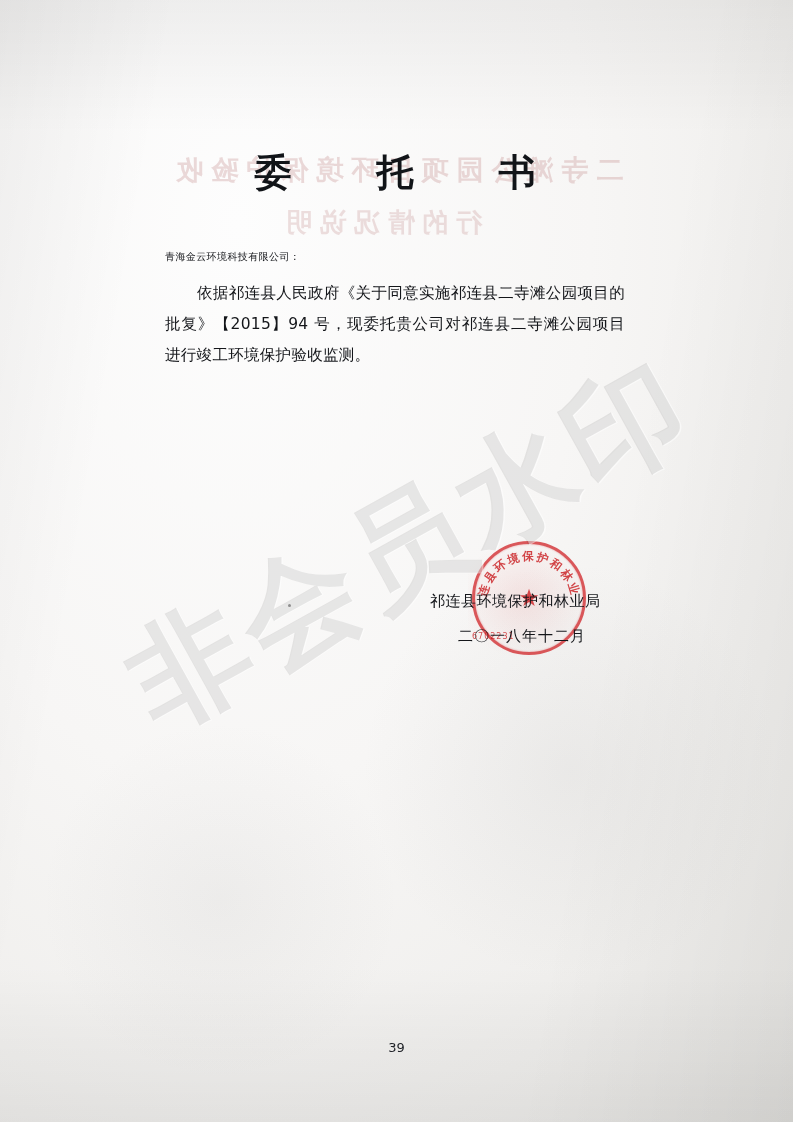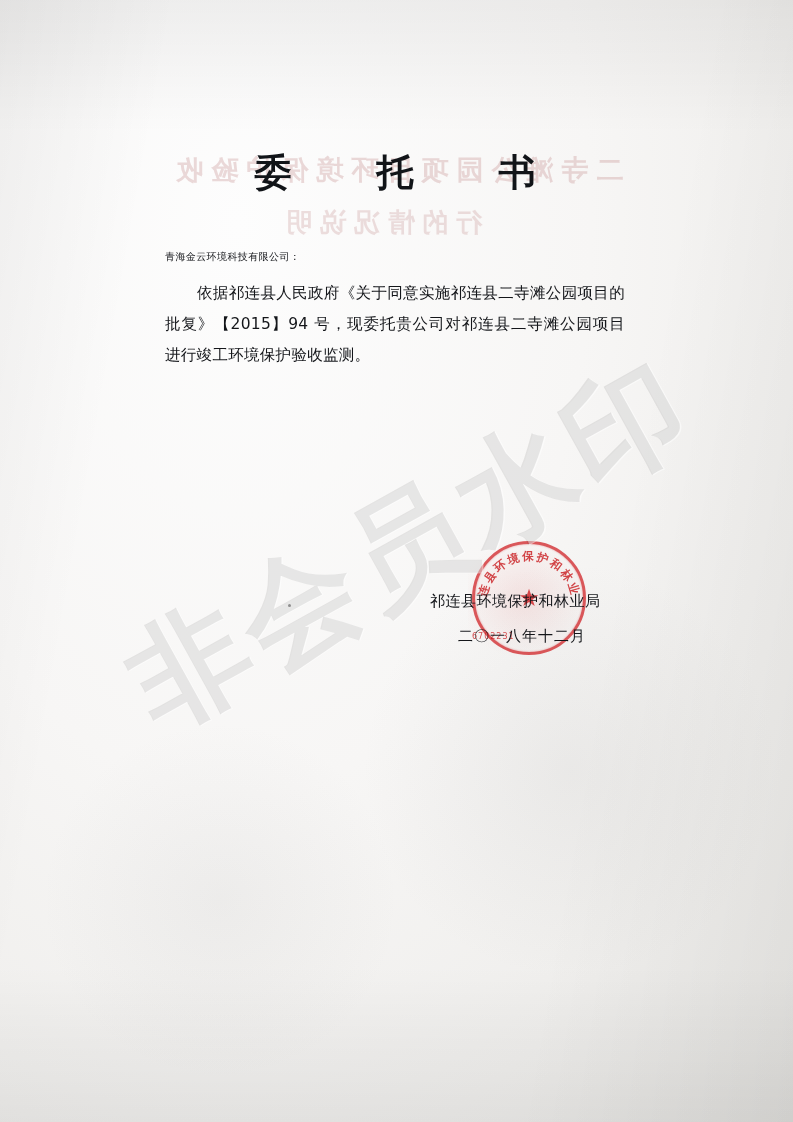--- a/index.html
+++ b/index.html
@@ -265,13 +265,14 @@
     <div class="seal-bottom-text">6702231</div>
   </div>
 
   <div id="signature-block">
     <div id="signature-org">祁连县环境保护和林业局</div>
     <div id="signature-date">二〇一八年十二月</div>
   </div>
 
   <div id="watermark">非会员水印</div>
 
+  <div id="page-number">39</div>
 </div>
 
 </body></html>

